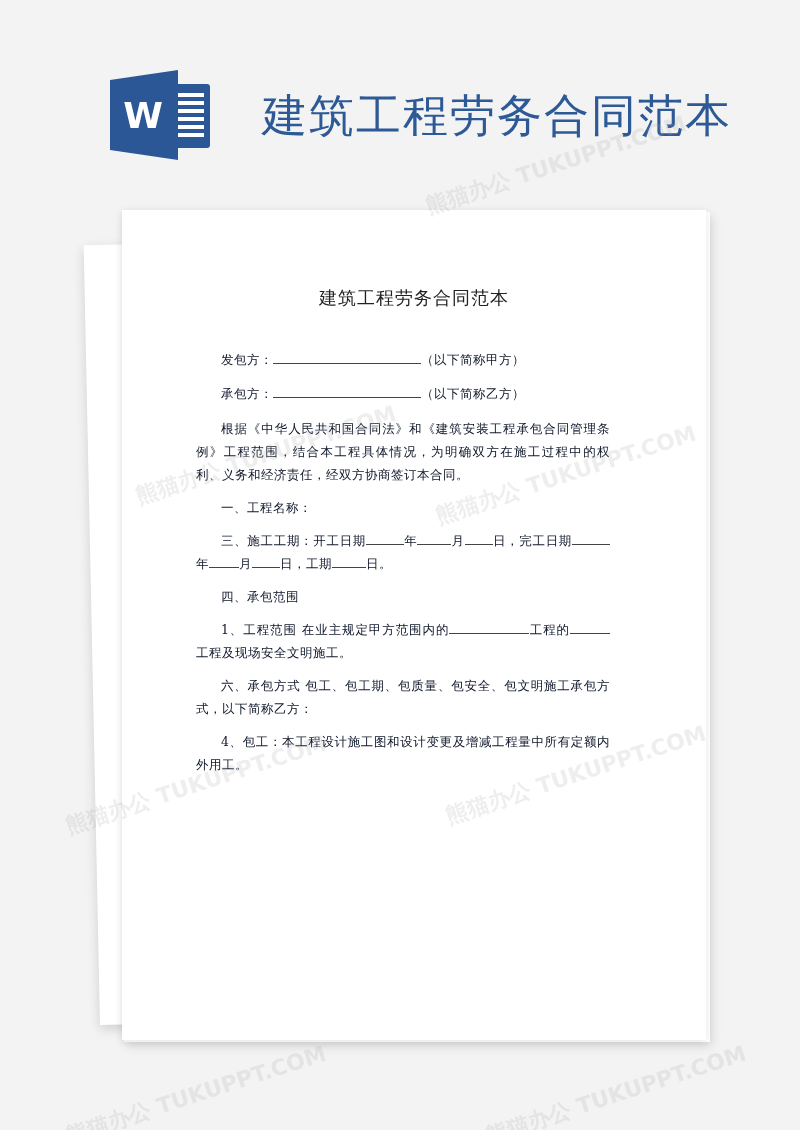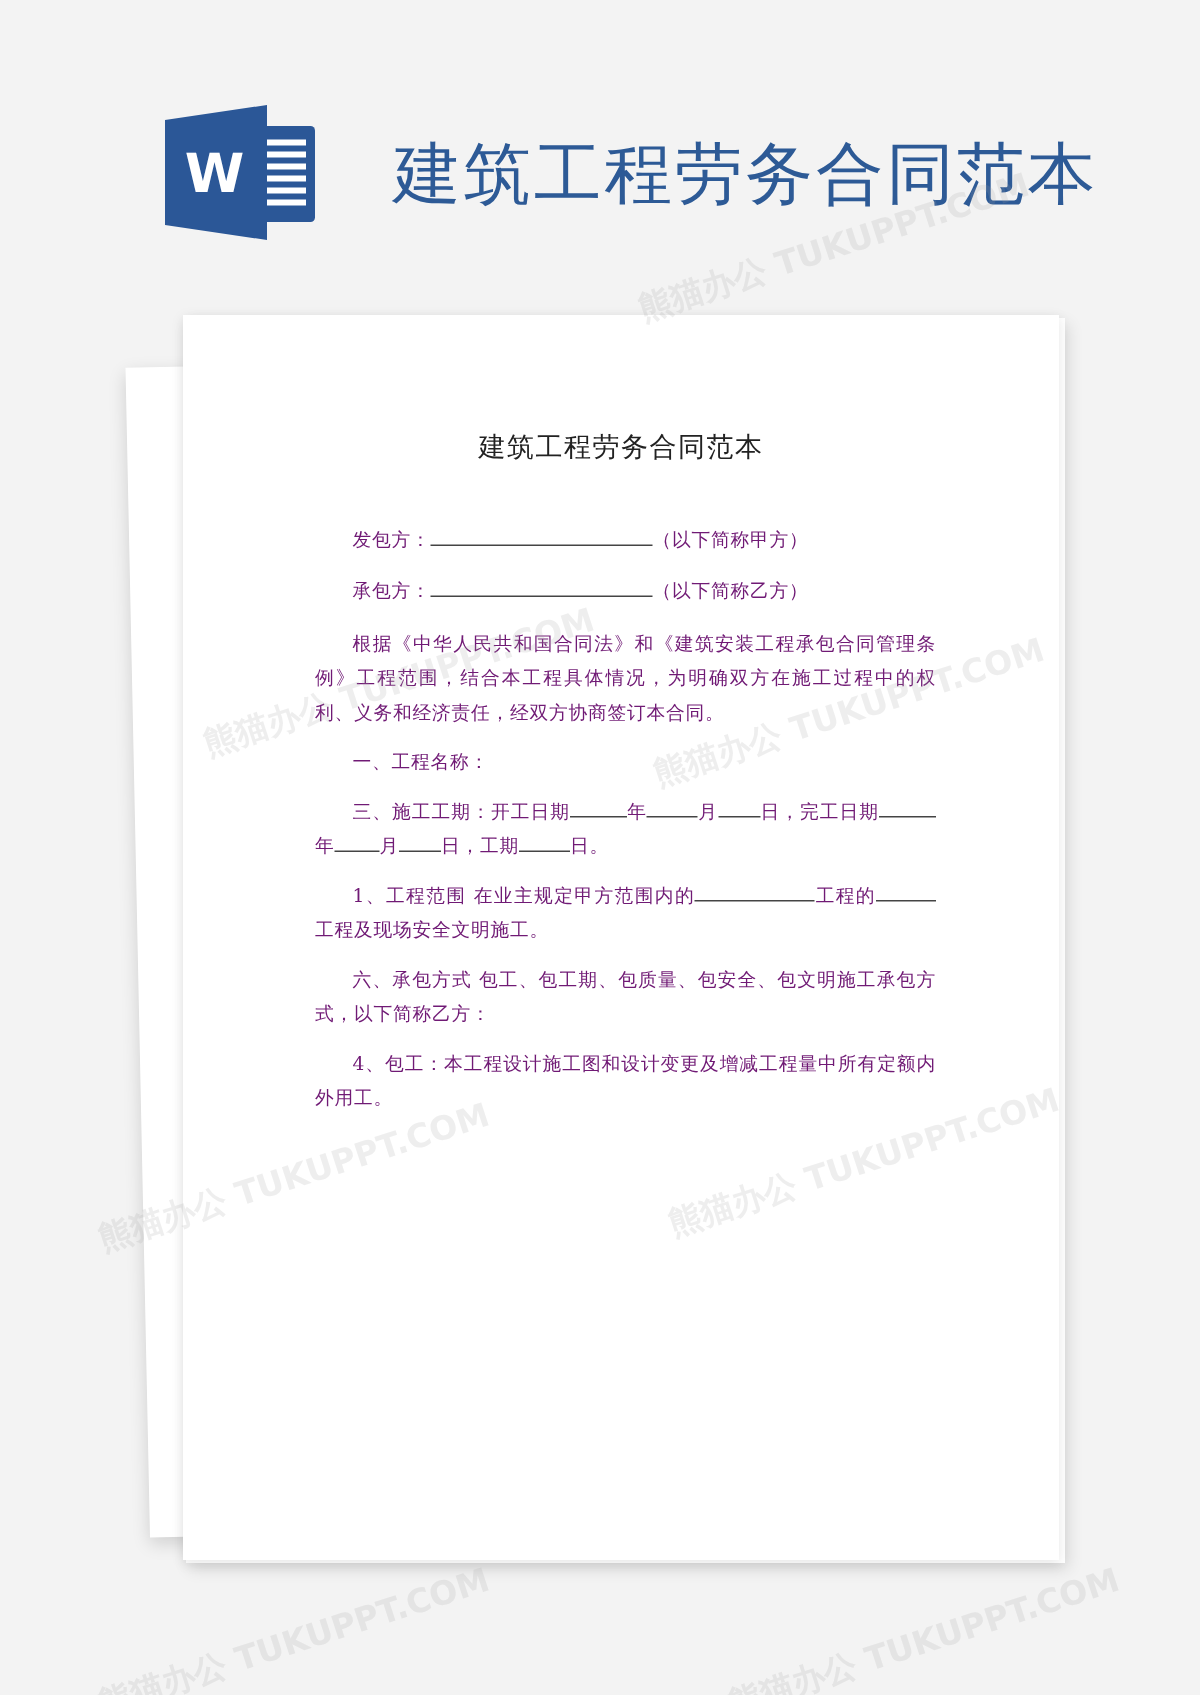--- a/index.html
+++ b/index.html
@@ -32,21 +32,21 @@
     background: #fff; box-shadow: 2px 4px 10px rgba(0,0,0,0.12);
   }
   .page {
     position: absolute; left: 122px; top: 210px; width: 584px; height: 830px;
     background: #fff; box-shadow: 0 2px 8px rgba(0,0,0,0.10);
   }
   .doc-title {
     position: absolute; left: 0; top: 76px; width: 100%; text-align: center;
     font-size: 18px; color: #222; letter-spacing: 1px;
   }
-  .body-text { position: absolute; left: 88px; top: 139px; width: 414px; font-size: 12.5px; color: #701a75; }
+  .body-text { position: absolute; left: 74px; top: 139px; width: 414px; font-size: 12.5px; color: #0f172a; }
   .p { margin: 0 0 10px 0; line-height: 23px; text-indent: 2em; text-align: justify; letter-spacing: 0.5px; }
   .party { margin: 0 0 12px 0; line-height: 22px; padding-left: 25px; letter-spacing: 0.5px; }
   .blank { display: inline-block; border-bottom: 1px solid #444; height: 14px; vertical-align: baseline; }
 </style>
 </head>
 <body>
 
 <div class="header">
   <svg class="word-icon" viewBox="0 0 104 90">
     <rect x="38" y="14" width="62" height="64" rx="3" fill="#2b5797"></rect>
@@ -76,20 +76,21 @@
     </div>
     <div class="party">
       <span>承包方：</span><span class="blank" style="width:148px"></span><span>（以下简称乙方）</span>
     </div>
 
     <p class="p">根据《中华人民共和国合同法》和《建筑安装工程承包合同管理条例》工程范围，结合本工程具体情况，为明确双方在施工过程中的权利、义务和经济责任，经双方协商签订本合同。</p>
     <p class="p">一、工程名称：</p>
     <p class="p">
       <span>三、施工工期：开工日期</span><span class="blank" style="width:38px"></span><span>年</span><span class="blank" style="width:34px"></span><span>月</span><span class="blank" style="width:28px"></span><span>日，完工日期</span><span class="blank" style="width:38px"></span><span>年</span><span class="blank" style="width:30px"></span><span>月</span><span class="blank" style="width:28px"></span><span>日，工期</span><span class="blank" style="width:34px"></span><span>日。</span>
     </p>
+    <p class="p">四、承包范围</p>
     <p class="p">
       <span>1、工程范围 在业主规定甲方范围内的</span><span class="blank" style="width:80px"></span><span>工程的</span><span class="blank" style="width:40px"></span><span>工程及现场安全文明施工。</span>
     </p>
     <p class="p">六、承包方式 包工、包工期、包质量、包安全、包文明施工承包方式，以下简称乙方：</p>
     <p class="p">4、包工：本工程设计施工图和设计变更及增减工程量中所有定额内外用工。</p>
   </div>
 </div>
 
 <div class="watermark" style="left:420px; top:150px;">熊猫办公 TUKUPPT.COM</div>
 <div class="watermark" style="left:130px; top:440px;">熊猫办公 TUKUPPT.COM</div>

